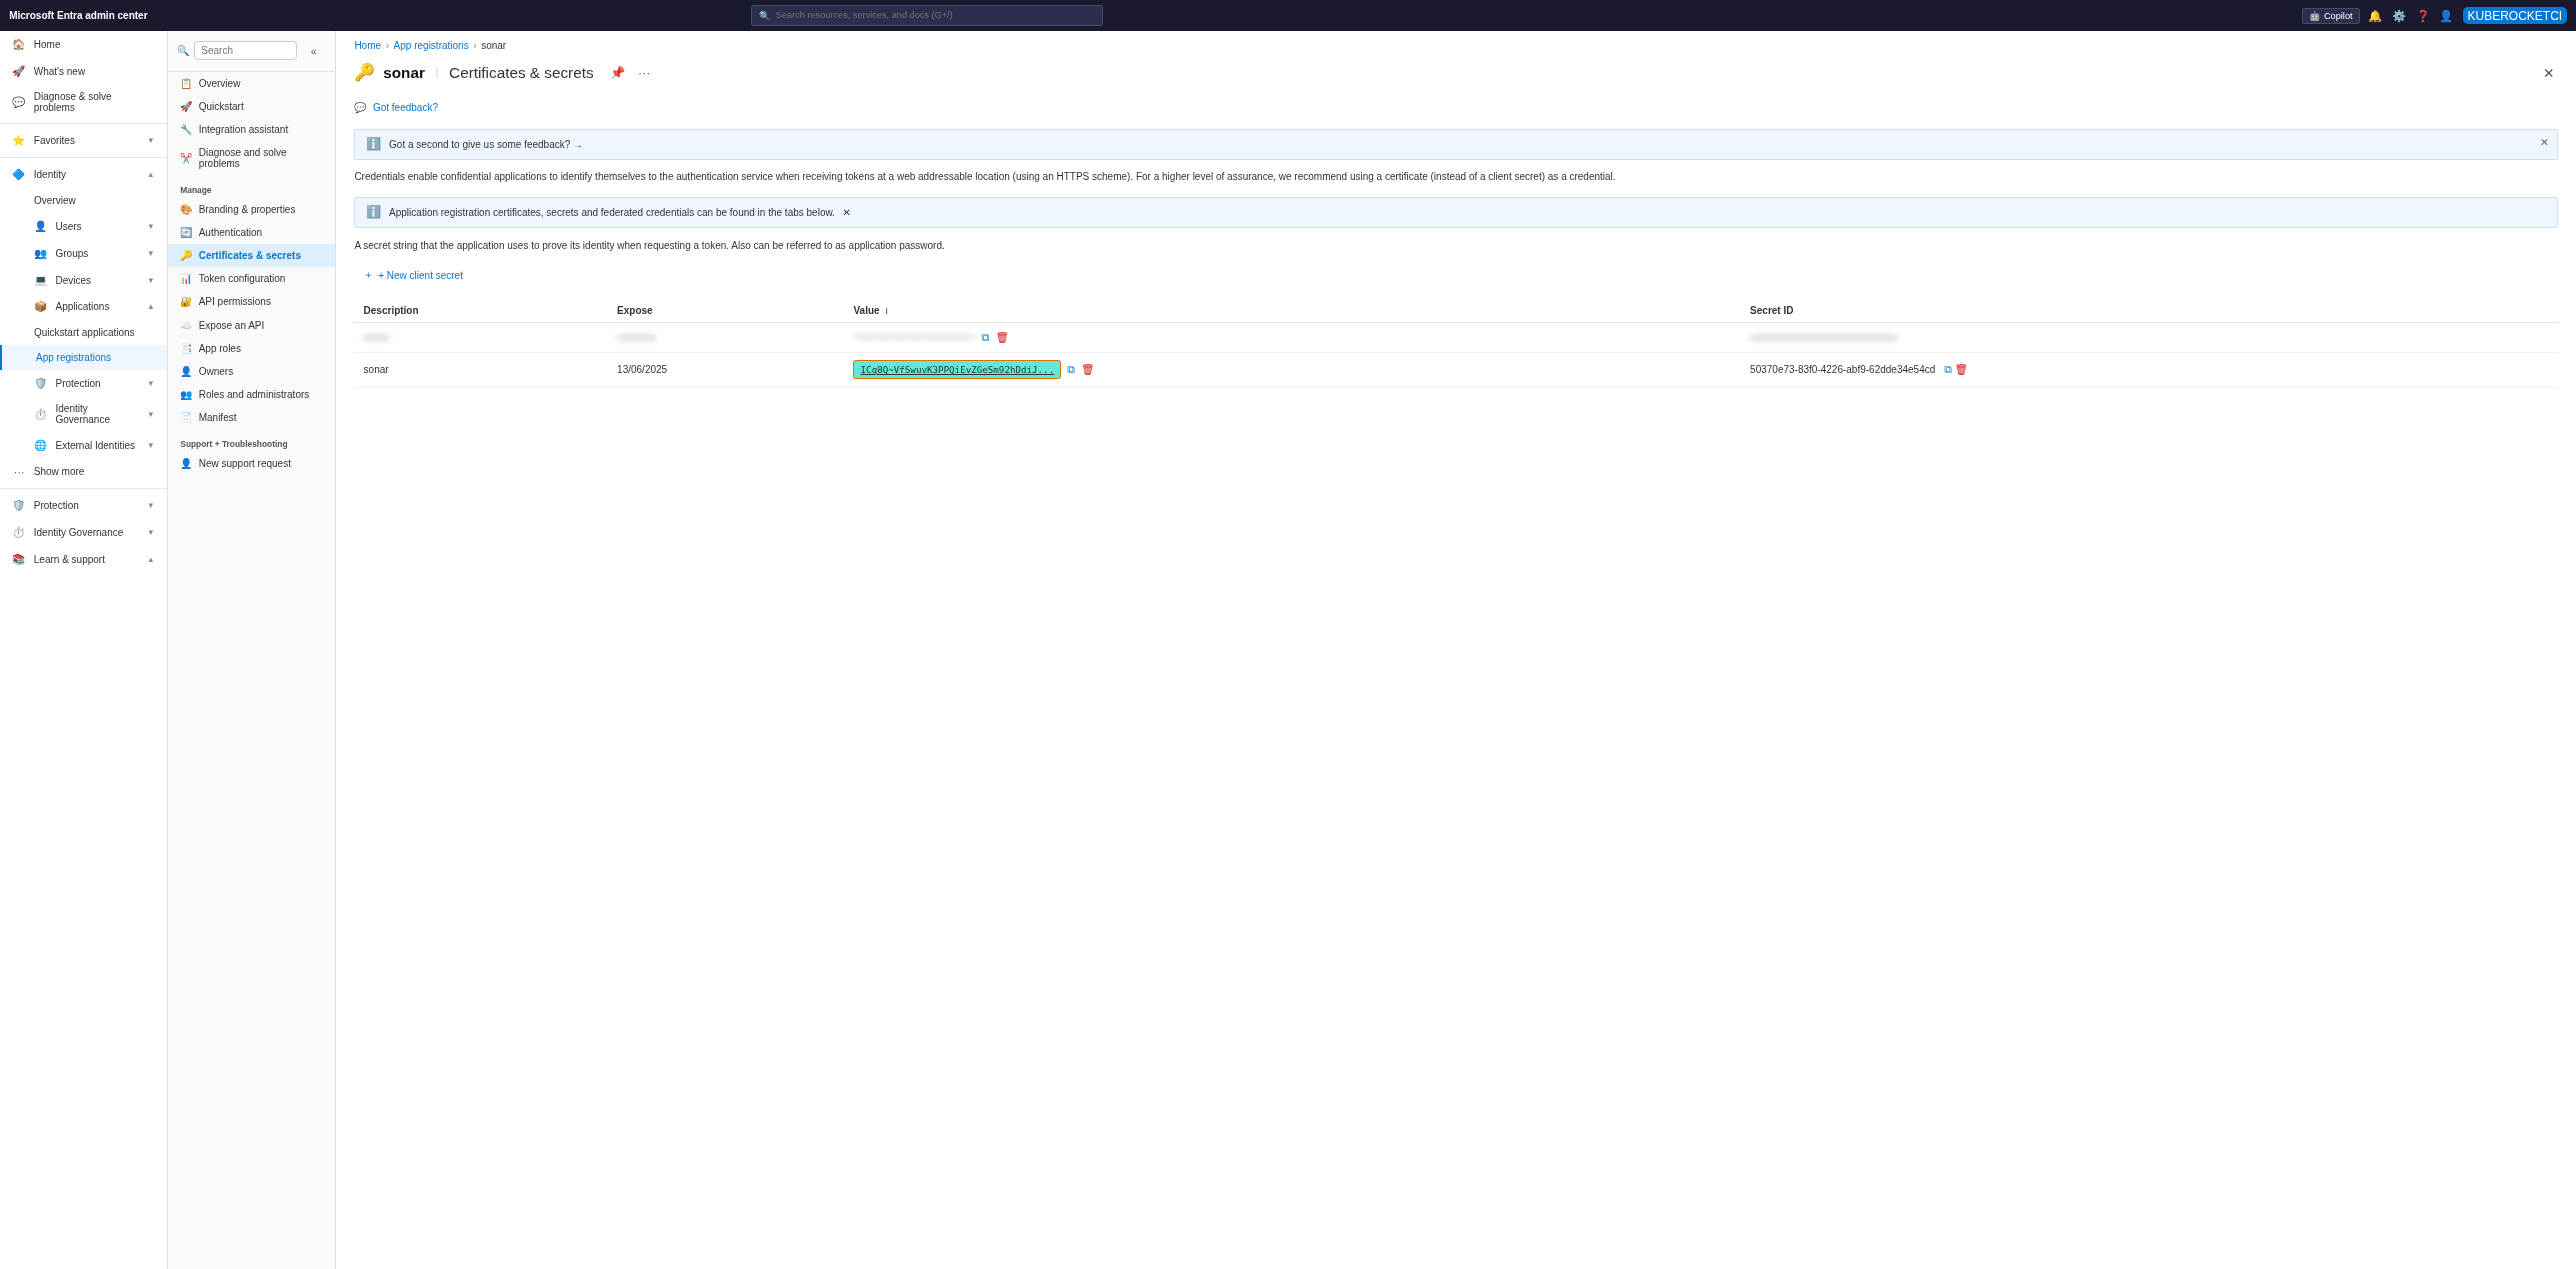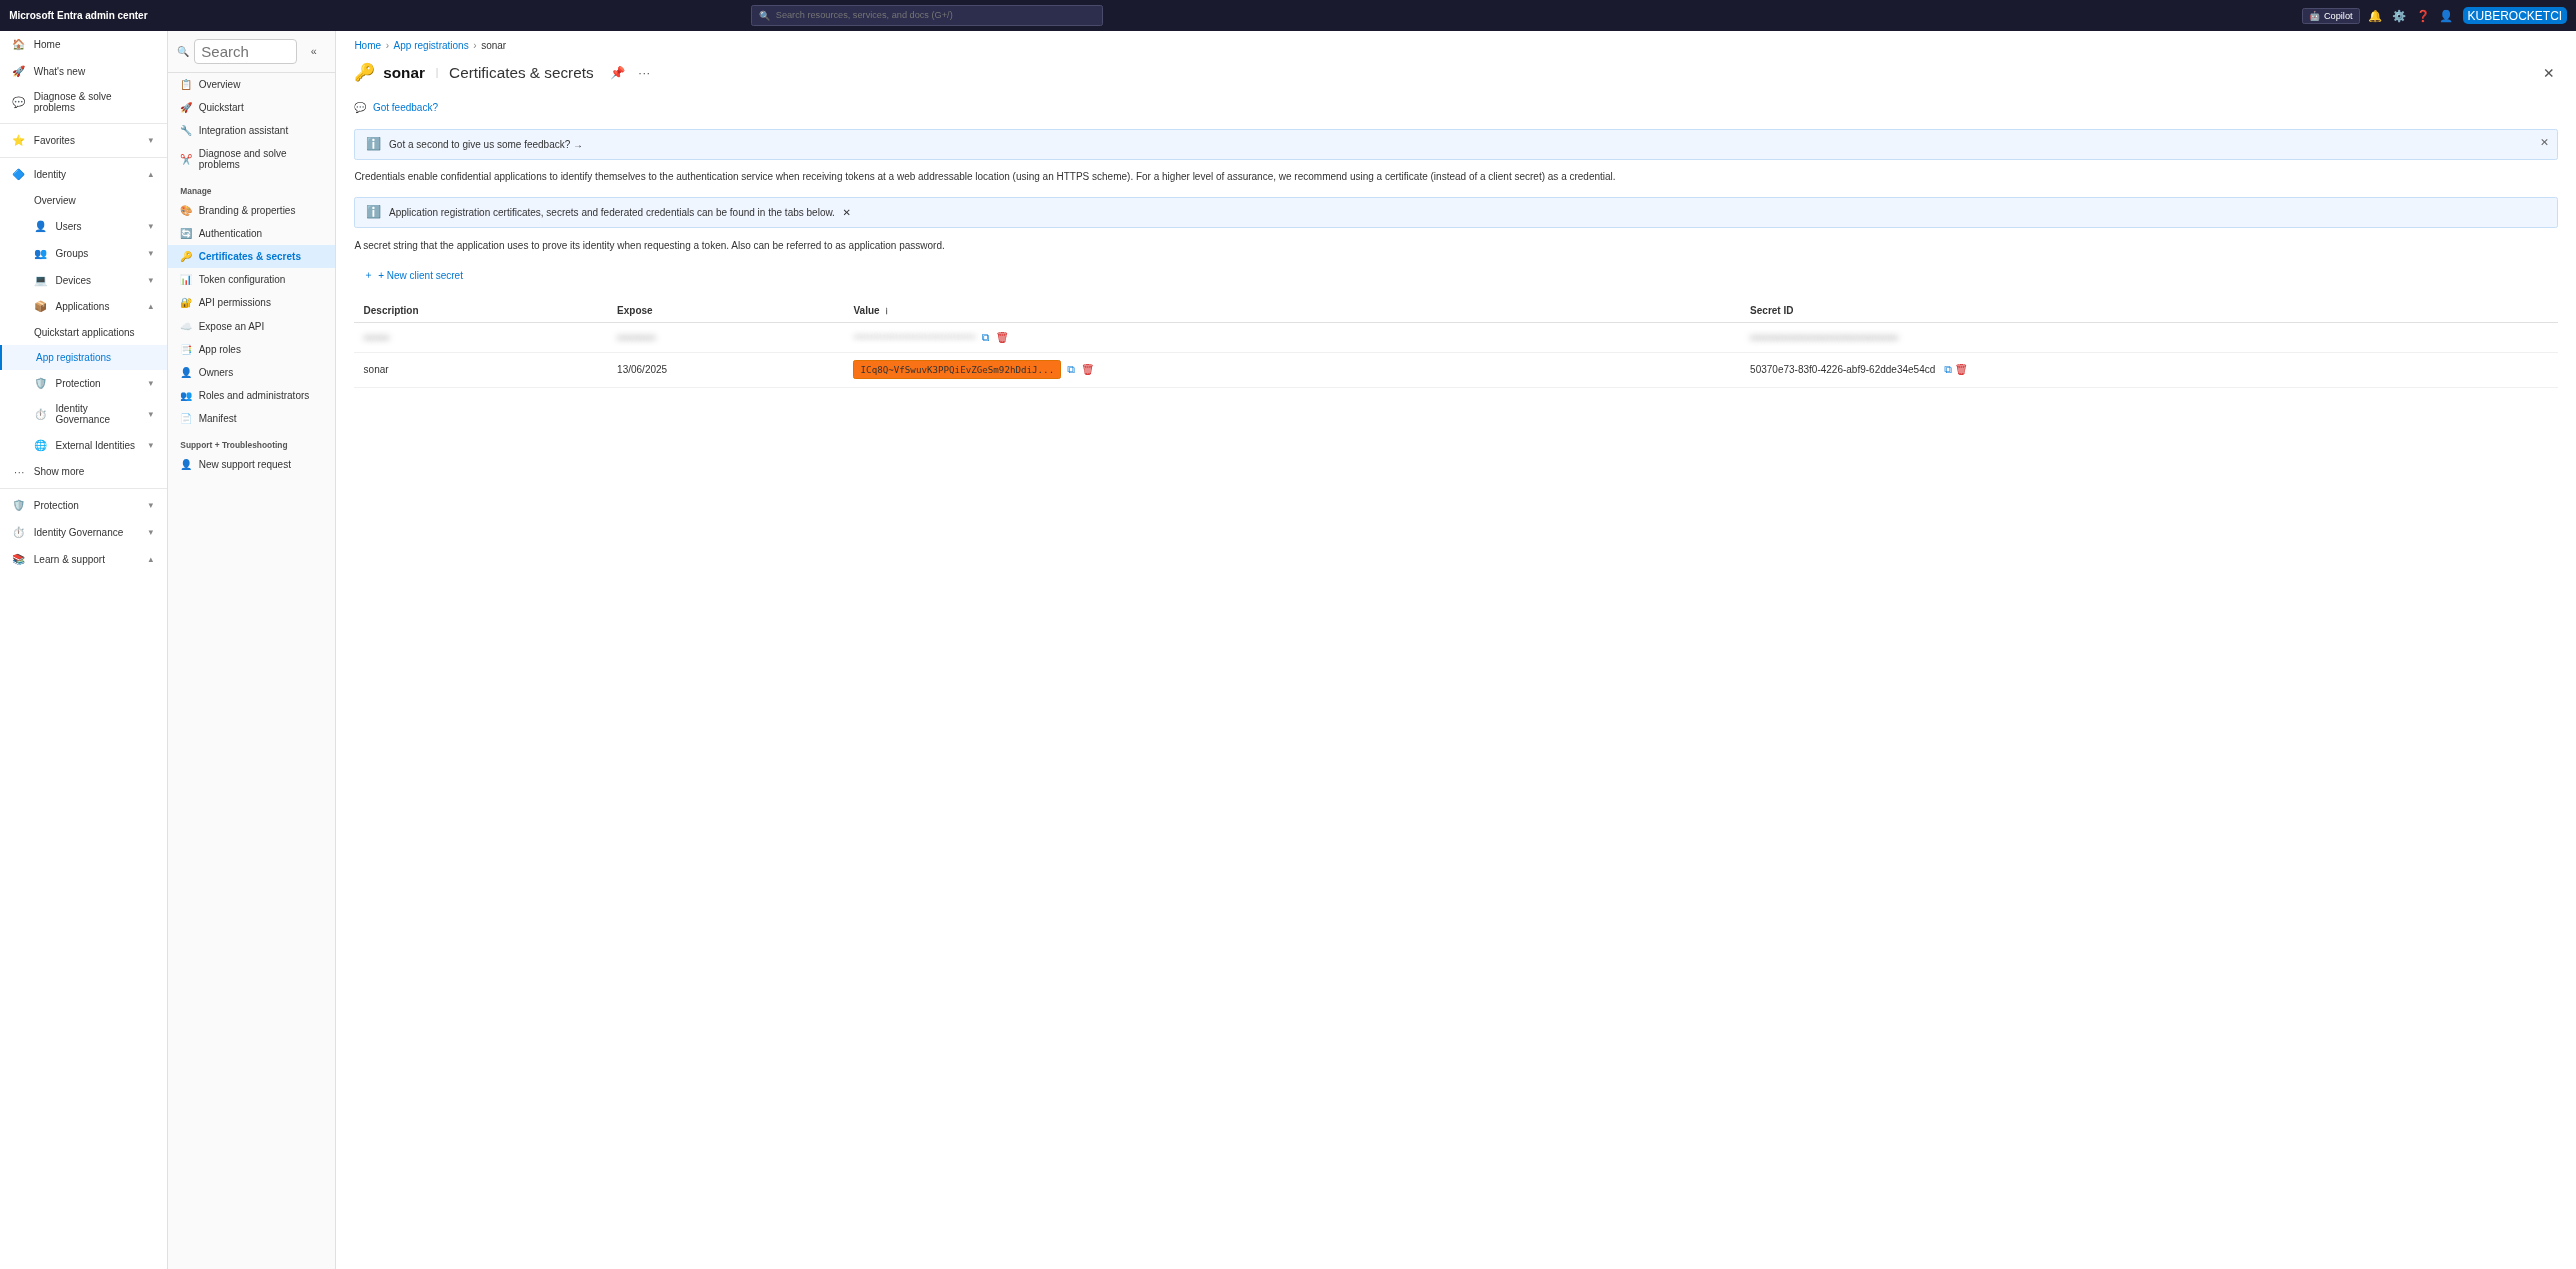--- a/index.html
+++ b/index.html
@@ -84,21 +84,21 @@
     }
     .second-sidebar-search {
       padding: 7.7px 9.2px;
       display: flex;
       align-items: center;
       gap: 4.6px;
       border-bottom: 0.8px solid #e0e0e0;
     }
     .second-sidebar-search input {
       border: 0.8px solid #ccc; border-radius: 4px; padding: 3.1px 6.1px;
-      font-size: 15px; width: 100%; outline: none;
+      font-size: 10px; width: 100%; outline: none;
     }
     .second-sidebar-section { font-size: 8.4px; font-weight: 600; color: #555; padding: 9.2px 12.3px 3.1px; }
     .second-sidebar-item {
       display: flex; align-items: center; gap: 6.1px;
       padding: 6.1px 12.3px; cursor: pointer; font-size: 10px; color: #333;
     }
     .second-sidebar-item.active { background: #ddeeff; color: #0078d4; font-weight: 600; }
     .second-sidebar-icon { font-size: 10px; color: #666; width: 12.3px; text-align: center; }
     .collapse-btn { padding: 6.1px 9.2px; cursor: pointer; color: #555; font-size: 10.7px; }
 
@@ -174,21 +174,21 @@
       padding: 7.7px 9.2px; font-size: 10px; color: #333;
       border-bottom: 0.8px solid #f0f0f0; vertical-align: middle;
     }
     .blurred { color: transparent; text-shadow: 0 0 6.1px rgba(0,0,0,0.5); user-select: none; font-size: 9.2px; }
     .secret-value-cell {
       display: flex; align-items: center; gap: 6.1px;
     }
     .secret-value-highlight {
       border: 1.5px solid #e07000; border-radius: 2.3px;
       padding: 3.1px 6.1px; font-size: 9.2px; color: #333;
-      font-family: monospace; background: #f97316;
+      font-family: monospace; background: #5eead4; text-decoration: underline;
     }
     .secret-value-blurred {
       font-size: 9.2px; color: transparent;
       text-shadow: 0 0 6.1px rgba(0,0,0,0.4);
       user-select: none;
     }
     .action-icons { display: flex; align-items: center; gap: 6.1px; }
     .action-icon { cursor: pointer; color: #0078d4; font-size: 10.7px; }
     .action-icon.delete { color: #c00; }
     .info-tooltip { font-size: 8.4px; color: #666; margin-left: 3.1px; cursor: help; }

